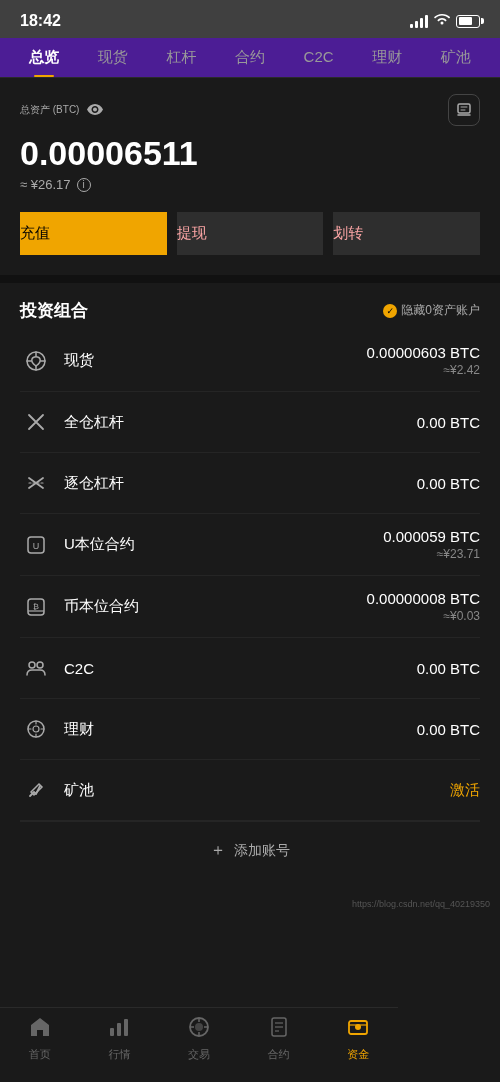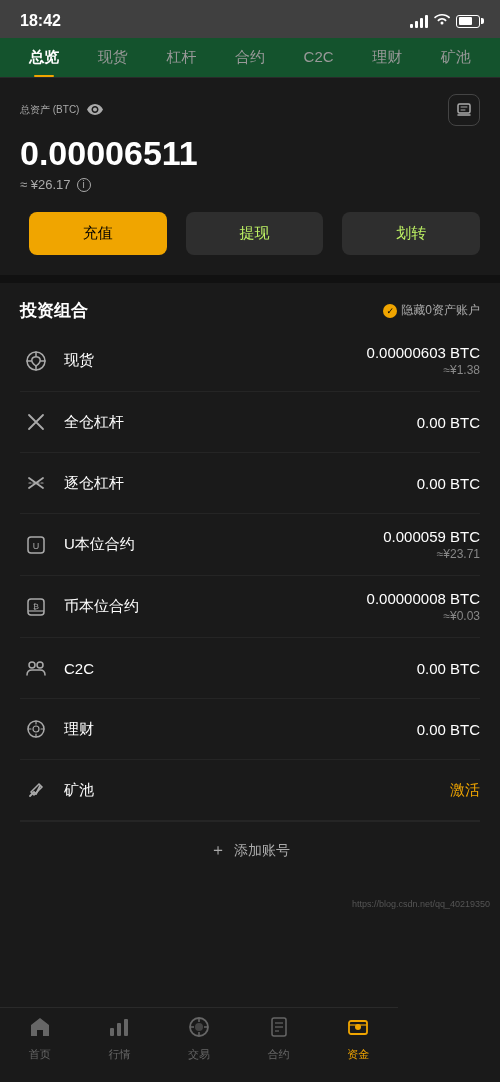--- a/index.html
+++ b/index.html
@@ -75,21 +75,21 @@
     .battery-fill {
       background: #fff;
       height: 100%;
       width: 70%;
       border-radius: 1px;
     }
 
     
     .nav-tabs {
       display: flex;
-      background: #14532d;
+      background: #4c1d95;
       padding: 0 10px;
       border-bottom: 1px solid #2a2a2a;
     }
     .nav-tab {
       flex: 1;
       text-align: center;
       padding: 10px 4px;
       font-size: 15px;
       color: #999;
       cursor: pointer;
@@ -171,35 +171,34 @@
     }
 
     
     .action-buttons {
       display: flex;
       gap: 10px;
     }
     .btn {
       flex: 1;
       padding: 12px 0;
-      border-radius: 8px;
-      text-align: center;
+      border-radius: 0;
+      text-align: left;
       font-size: 15px;
       font-weight: 500;
       cursor: pointer;
       border: none;
-      margin-left: 9px;
     }
     .btn-primary {
       background: #f0a500;
       color: #000;
     }
     .btn-secondary {
       background: #2e2e2e;
-      color: #bef264;
+      color: #fca5a5;
     }
 
     
     .divider {
       height: 8px;
       background: #111;
     }
 
     
     .portfolio-section {
@@ -434,21 +433,21 @@
         <svg width="22" height="22" viewBox="0 0 22 22" fill="none">
           <circle cx="11" cy="11" r="9" stroke="#aaa" stroke-width="1.5"></circle>
           <path d="M7 9c1-3 7-3 8 0s-1 5-4 7c-3-2-5-4-4-7z" stroke="#aaa" stroke-width="1.5" fill="none"></path>
           <path d="M11 2v4M11 16v4M2 11h4M16 11h4" stroke="#aaa" stroke-width="1.5" stroke-linecap="round"></path>
         </svg>
       </div>
       <span class="asset-name">现货</span>
     </div>
     <div class="asset-row-right">
       <div class="asset-btc">0.00000603 BTC</div>
-      <div class="asset-cny">≈¥1.38</div>
+      <div class="asset-cny">≈¥2.42</div>
     </div>
   </div>
 
   <div class="asset-row">
     <div class="asset-row-left">
       <div class="asset-icon">
         <svg width="22" height="22" viewBox="0 0 22 22" fill="none">
           <path d="M4 4l14 14M18 4L4 18" stroke="#aaa" stroke-width="1.8" stroke-linecap="round"></path>
         </svg>
       </div>

